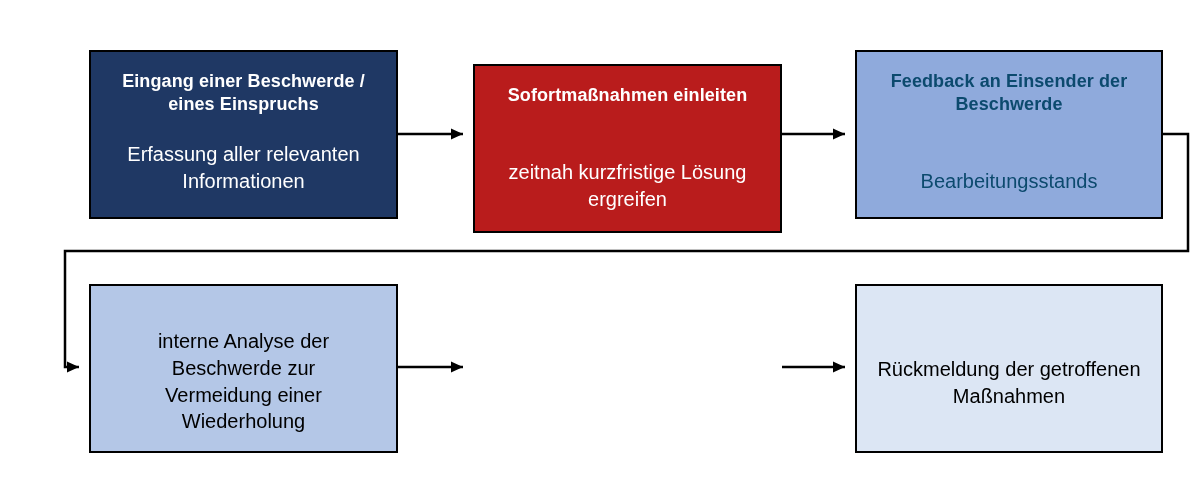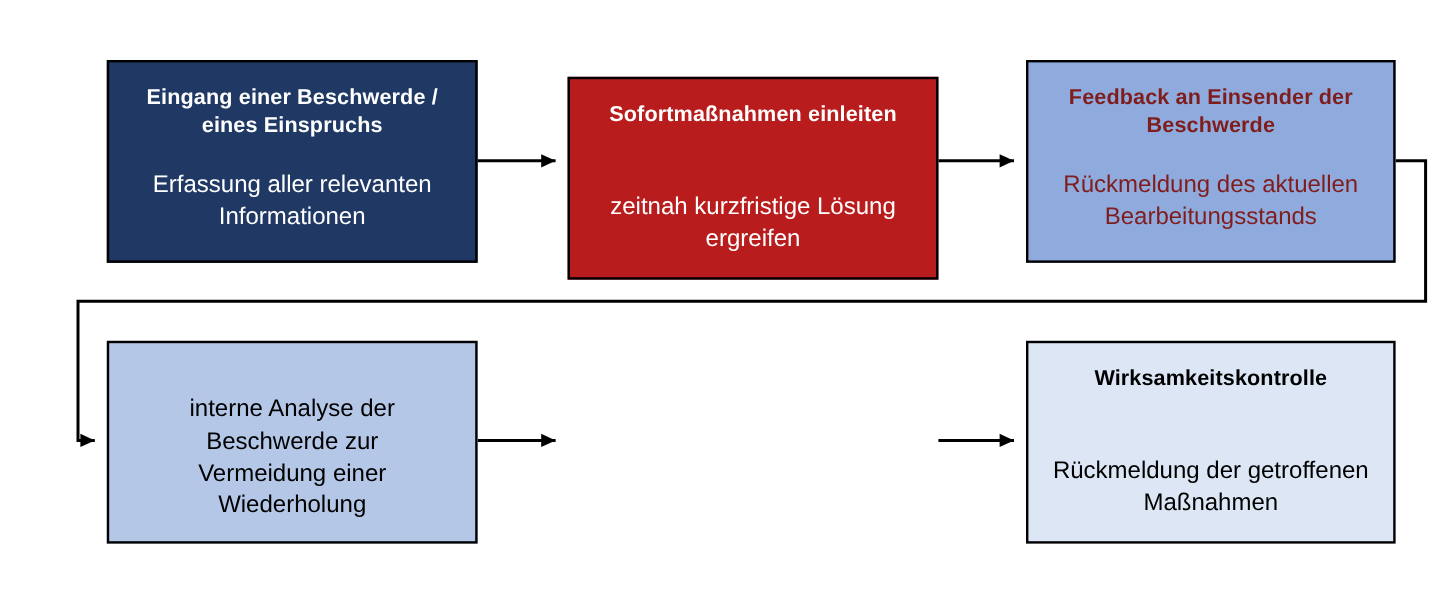--- a/index.html
+++ b/index.html
@@ -114,42 +114,39 @@
   <div class="node one-line-title" id="node-1" style="left: 444px; top: 64px; width: 309px; height: 169px; background-color: #b91c1c; color: rgb(255, 255, 255); border-color: rgb(0, 0, 0);">
     <div class="node-title">
       <span>Sofortmaßnahmen einleiten</span>
     </div>
     <div class="node-desc">
       <span>zeitnah kurzfristige Lösung</span><br>
       <span>ergreifen</span>
     </div>
   </div>
 
-  <div class="node two-line-title" id="node-2" style="left: 826px; top: 50px; width: 308px; height: 169px; background-color: rgb(143, 170, 220); color: #7f1d1d; border-color: rgb(0, 0, 0);">
+  <div class="node two-line-title" id="node-2" style="left: 826px; top: 50px; width: 308px; height: 169px; background-color: rgb(143, 170, 220); color: #0c4a6e; border-color: rgb(0, 0, 0);">
     <div class="node-title">
       <span>Feedback an Einsender der</span><br>
       <span>Beschwerde</span>
     </div>
     <div class="node-desc">
-      <span>Rückmeldung des aktuellen</span><br>
+      <br>
       <span>Bearbeitungsstands</span>
     </div>
   </div>
 
   <div class="node two-line-title" id="node-3" style="left: 60px; top: 284px; width: 309px; height: 169px; background-color: rgb(180, 199, 231); color: rgb(0, 0, 0); border-color: rgb(0, 0, 0);">
     <div class="node-desc">
       <span>interne Analyse der Beschwerde zur</span><br>
       <span>Vermeidung einer Wiederholung</span>
     </div>
   </div>
 
 
   <div class="node one-line-title" id="node-5" style="left: 826px; top: 284px; width: 308px; height: 169px; background-color: rgb(220, 230, 244); color: rgb(0, 0, 0); border-color: rgb(0, 0, 0);">
-    <div class="node-title">
-      <span>Wirksamkeitskontrolle</span>
-    </div>
     <div class="node-desc">
       <span>Rückmeldung der getroffenen</span><br>
       <span>Maßnahmen</span>
     </div>
   </div>
 
 </div>
 
 </body></html>

